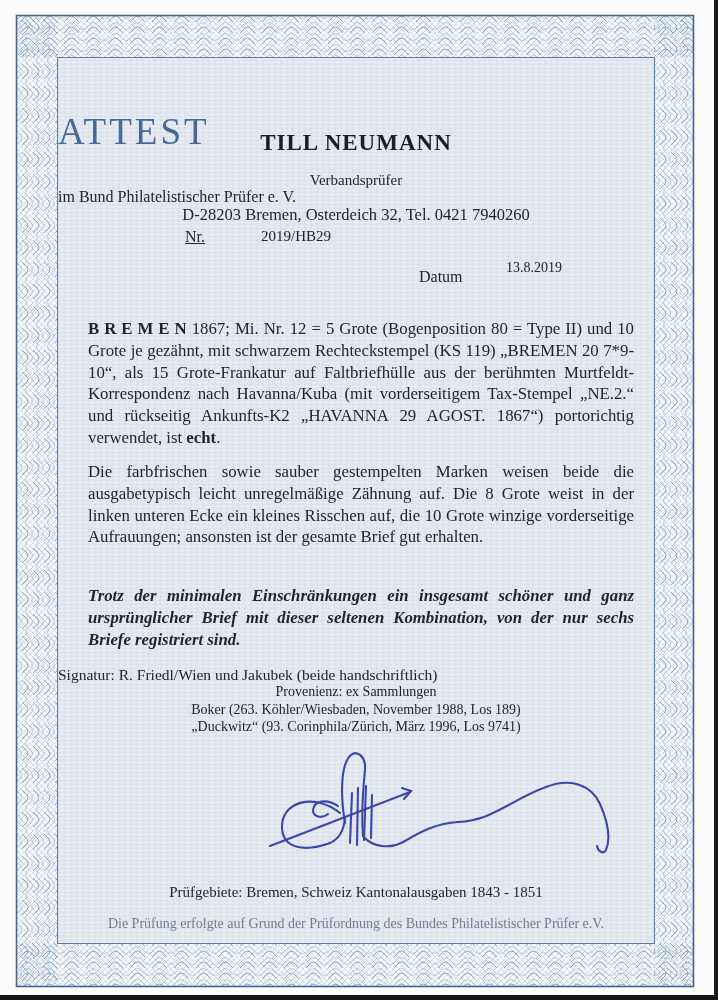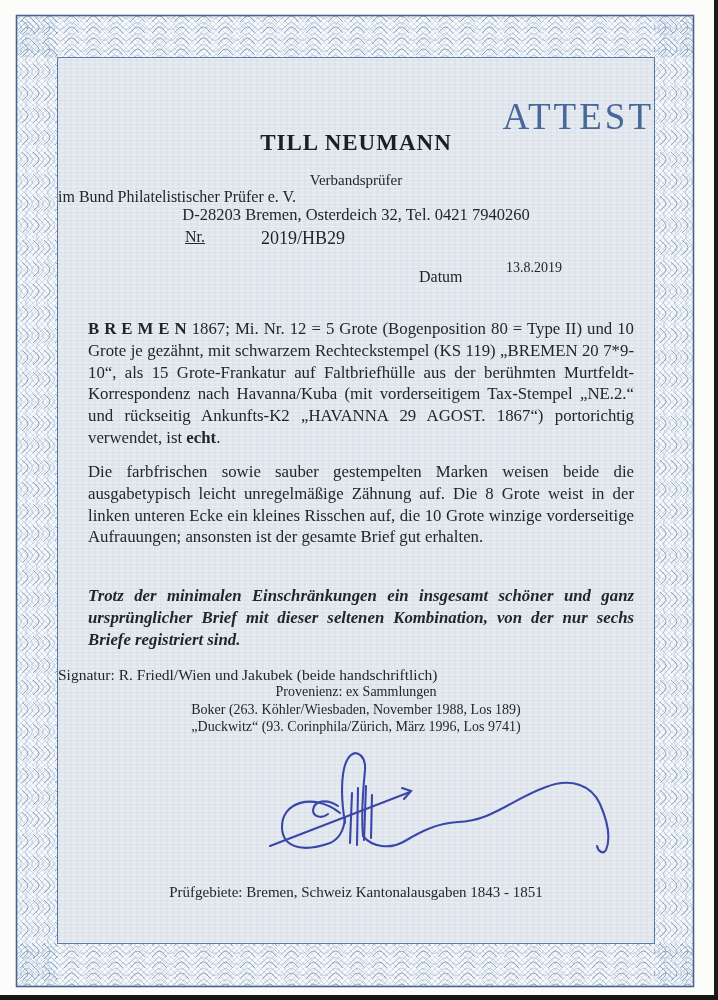--- a/index.html
+++ b/index.html
@@ -19,30 +19,30 @@
     position: absolute;
     left: 58px; top: 58px;
     width: 596px; height: 885px;
     background: #e2e7ee;
     background-image:
       repeating-linear-gradient(0deg,  rgba(255,255,255,0.28) 0 1px, rgba(0,0,0,0) 1px 4px),
       repeating-linear-gradient(90deg, rgba(164,181,203,0.10) 0 2px, rgba(0,0,0,0) 2px 6px);
   }
   .paper > * { position: absolute; }
 
-  .title   { top: 37px;  width: 100%; text-align: right; font-size: 37px; letter-spacing: 3px; color: #47699a; }
+  .title   { top: 52px;  width: 100%; text-align: left; font-size: 37px; letter-spacing: 3px; color: #47699a; }
   .name    { top: 72px;  width: 100%; text-align: center; font-size: 23px; font-weight: bold; letter-spacing: 1px; color: #1b1e23; }
   .role    { top: 114px; width: 100%; text-align: center; font-size: 15px; }
   .org     { top: 130px; width: 100%; text-align: left; font-size: 16px; }
   .addr    { top: 147px; width: 100%; text-align: center; font-size: 16.5px; }
 
   .refline { top: 170px; left: 0; width: 100%; height: 24px; font-size: 16px; }
   .refline span { position: absolute; white-space: nowrap; }
   .nr-label  { left: 127px; text-decoration: underline; }
-  .nr-value  { left: 203px; font-size: 18px; }
+  .nr-value  { left: 203px; font-size: 15px; }
   .dat-label { left: 361px; margin-top: 40px; }
   .dat-value { left: 448px; font-size: 14px; margin-top: 32px; }
 
   .para {
     left: 30px; width: 546px; margin: 0;
     font-size: 16.8px; line-height: 21.8px;
     text-align: justify;
   }
   .p1 { top: 260px; }
   .p2 { top: 403px; }
@@ -141,19 +141,20 @@
         <path d="M113,38 L111,92"></path>
         <path d="M119,47 L118,90"></path>
 
         <path d="M85,58 C73,50 61,53 60,62 C60,69 69,71 75,66"></path>
 
         <path d="M110,88 C119,99 137,102 152,93 C167,84 184,75 205,74 C239,73 259,51 293,39 C319,29 339,38 347,56 C354,72 358,90 353,102 C350,107 345,103 344,98"></path>
       </g>
     </svg>
 
     <div class="areas">Prüfgebiete: Bremen, Schweiz Kantonalausgaben 1843 - 1851</div>
+    <div class="note">Die Prüfung erfolgte auf Grund der Prüfordnung des Bundes Philatelistischer Prüfer e.V.</div>
 
   </div>
 
   <div class="edge-right"></div>
   <div class="edge-bottom"></div>
 
 </div>
 
 </body></html>

